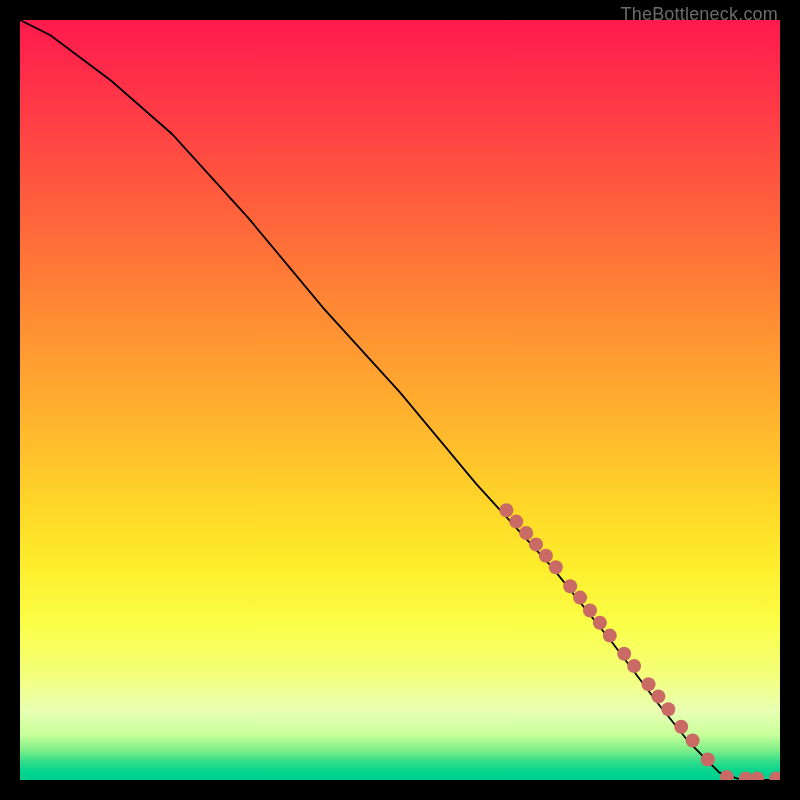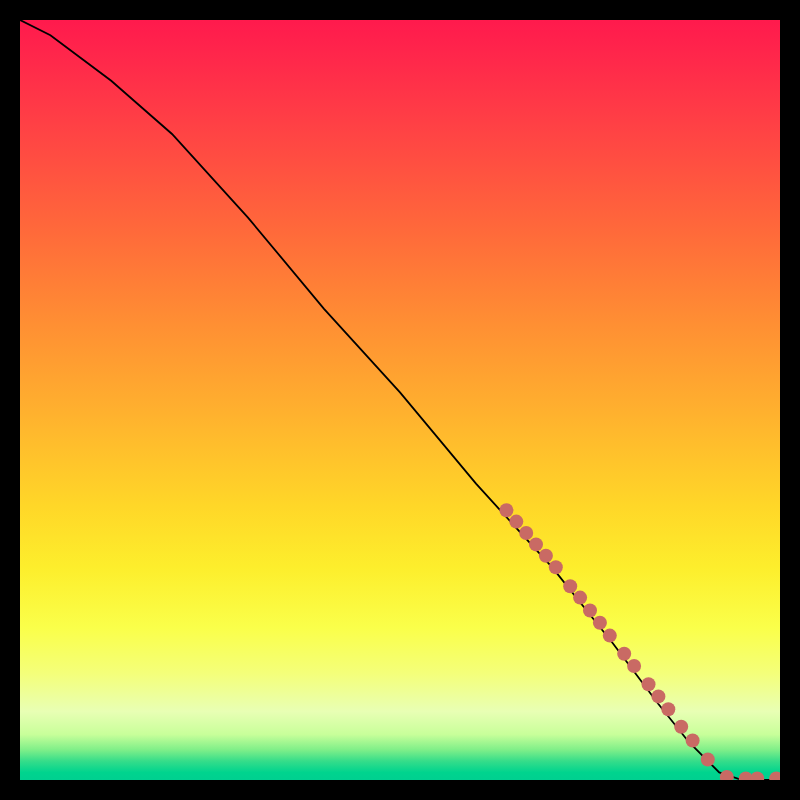--- a/index.html
+++ b/index.html
@@ -71,20 +71,21 @@
   }
   .dot {
     fill: #c96a64;
   }
 </style>
 </head>
 <body>
 
 <div class="stage">
 
+  <div class="watermark">TheBottleneck.com</div>
 
   <div class="plot-area">
     <div class="gradient"></div>
 
     <svg class="curve" viewBox="0 0 760 760" preserveAspectRatio="none">
       <path id="curve-path" class="curve-path" d="M0.0 0.0 L30.4 15.2 L60.8 38.0 L91.2 60.8 L152.0 114.0 L228.0 197.6 L304.0 288.8 L380.0 372.4 L456.0 463.6 L532.0 547.2 L592.8 623.2 L638.4 684.0 L668.8 722.0 L699.2 752.4 L722.0 760.0 L744.8 760.0 L760.0 760.0"></path>
       <g id="dots">
           <circle cx="486.4" cy="490.2" r="7" class="dot"></circle>
           <circle cx="496.3" cy="501.6" r="7" class="dot"></circle>
           <circle cx="506.2" cy="513.0" r="7" class="dot"></circle>

